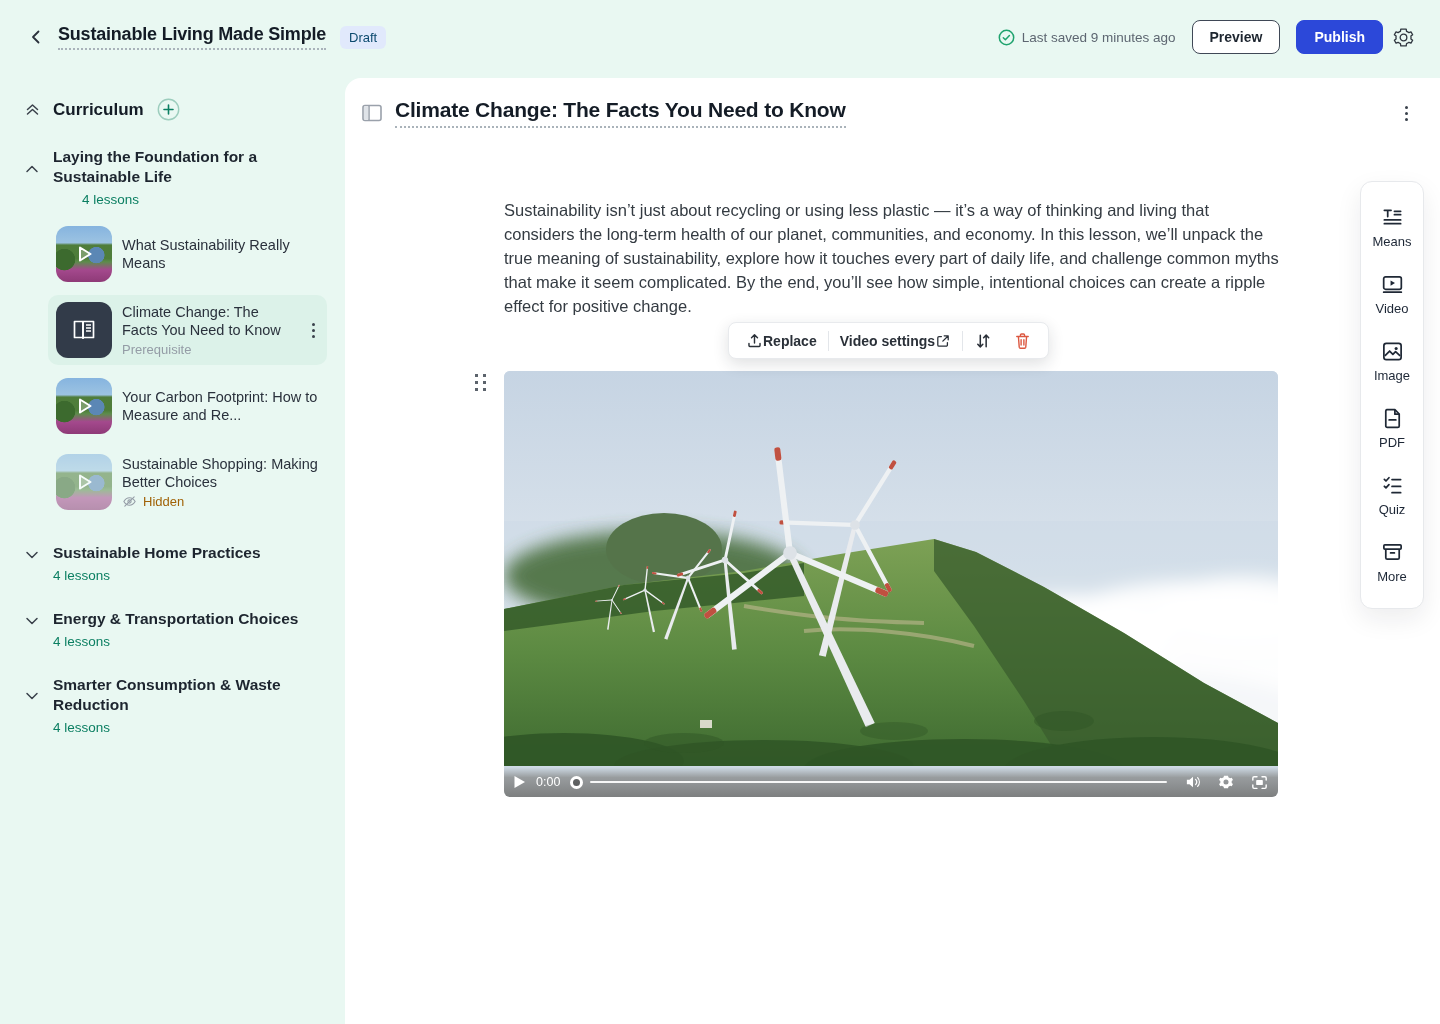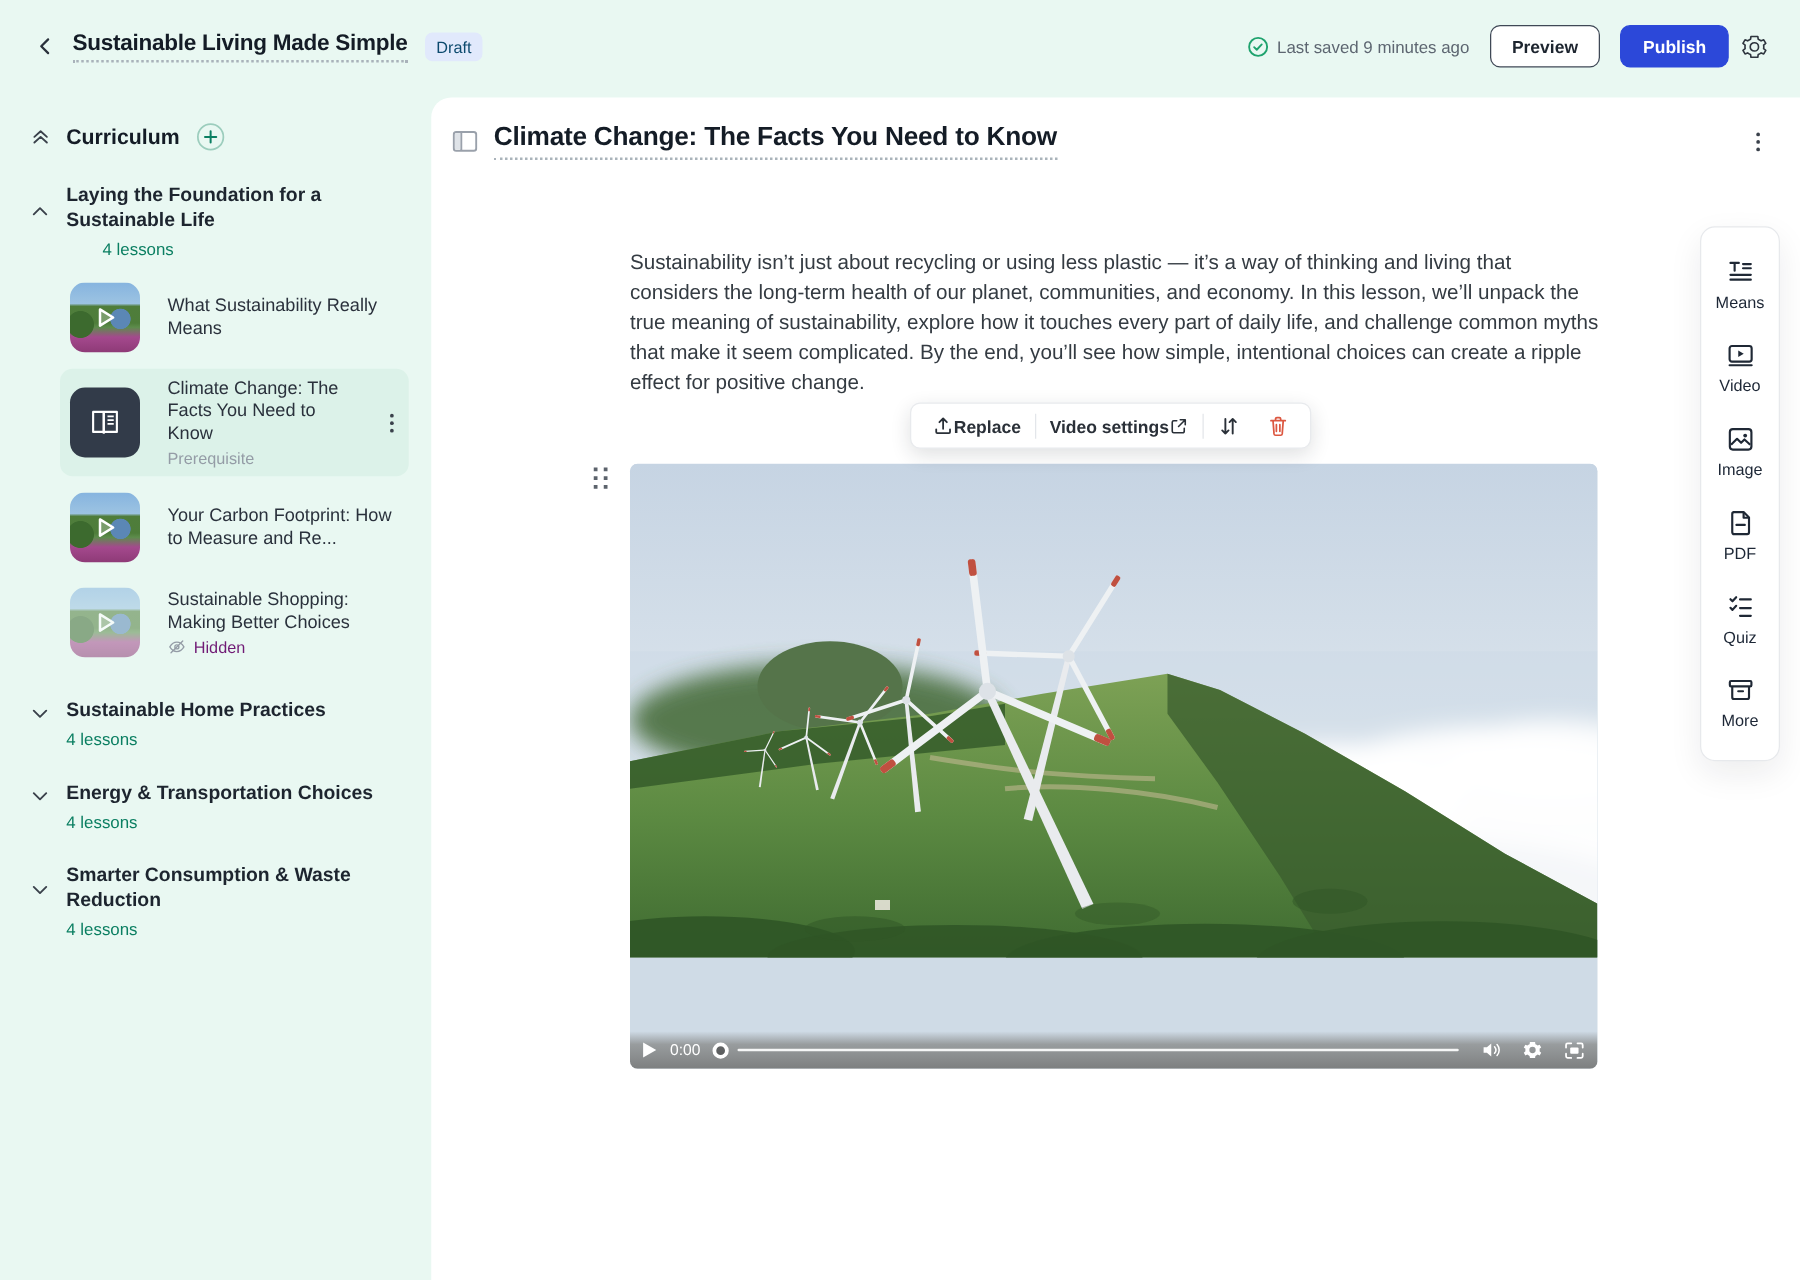--- a/index.html
+++ b/index.html
@@ -30,54 +30,54 @@
   .curr-row { display:flex; align-items:center; padding:24px 24px 0 24px; gap:12px; }
   .curr-title { font-size:17px; font-weight:700; color:#141c26; }
   .plus-btn { margin-left:1px; cursor:pointer; display:flex; }
   .section { padding:26px 24px 0 24px; }
   .section-head { display:flex; gap:13px; cursor:pointer; }
   .section-head .chev { margin-top:4px; flex:0 0 16px; }
   .section-title { font-size:15.5px; font-weight:600; line-height:20px; color:#1d252f; }
   .lesson-count { font-size:13.5px; color:#0b7f62; margin-top:5px; }
   .sec1 .lesson-count { margin-left:29px; }
   .lessons { margin:12px 18px 0 48px; }
-  .lesson { display:flex; align-items:center; gap:22px; padding:7px 8px; border-radius:10px; margin-bottom:6px; cursor:pointer; }
+  .lesson { display:flex; align-items:center; gap:10px; padding:7px 8px; border-radius:10px; margin-bottom:6px; cursor:pointer; }
   .lesson.selected { background:#dcf2e9; }
   .thumb { width:56px; height:56px; border-radius:12px; flex:0 0 56px; position:relative; overflow:hidden;
     background:
       radial-gradient(circle at 72% 52%, #5b87b5 0 16%, rgba(0,0,0,0) 17%),
       radial-gradient(circle at 15% 60%, #3c6a2e 0 18%, rgba(0,0,0,0) 19%),
       linear-gradient(180deg,#86b4df 0%,#9cc3e2 30%,#4f7d3b 34%,#4e7d3a 58%,#5d8c4c 64%,#a4498d 78%,#8e3a77 100%);
   }
   .thumb.dim { opacity:.55; }
   .play-ov { position:absolute; inset:0; display:flex; align-items:center; justify-content:center; }
   .lesson-icon { width:56px; height:56px; border-radius:12px; flex:0 0 56px; background:#323b49; display:flex; align-items:center; justify-content:center; }
   .lesson-body { flex:1; min-width:0; }
   .lesson-title { font-size:14.5px; line-height:18px; color:#2a313c; }
   .lesson-sub { font-size:13px; color:#949ca6; margin-top:3px; }
-  .hidden-row { display:flex; align-items:center; gap:6px; font-size:13px; color:#701a75; margin-top:3px; }
+  .hidden-row { display:flex; align-items:center; gap:6px; font-size:13px; color:#a16207; margin-top:3px; }
   .kebab { display:flex; flex-direction:column; gap:3px; padding:4px; cursor:pointer; }
   .kebab i { width:3px; height:3px; border-radius:50%; background:#3a414b; }
 
   
   .card { position:absolute; left:345px; top:78px; right:0; bottom:0; background:#fff; border-top-left-radius:16px; }
   .card-head { display:flex; align-items:center; padding:20px 28px 0 17px; gap:13px; }
   .lesson-page-title { font-size:21px; font-weight:700; letter-spacing:-.2px; color:#141c26; border-bottom:2px dotted #aab3ba; padding-bottom:4px; cursor:text; }
   .card-kebab { margin-left:auto; }
   .paragraph { position:absolute; left:159px; top:120px; width:776px; font-size:16.5px; line-height:24px; color:#343b42; }
 
   .floating-toolbar { position:absolute; left:383px; top:244px; height:37px; background:#fff; border:1px solid #e8eaed; border-radius:8px; box-shadow:0 5px 16px rgba(25,35,45,.14); display:inline-flex; align-items:center; padding:0 6px; z-index:5; }
   .tb-item { display:flex; align-items:center; gap:0; padding:0 11px; font-size:14px; font-weight:600; color:#2a3038; cursor:pointer; height:100%; }
   .tb-div { width:1px; height:20px; background:#e3e6ea; }
   .tb-icon-btn { padding:0 11px; display:flex; align-items:center; cursor:pointer; height:100%; }
 
   .drag-handle { position:absolute; left:130px; top:296px; display:grid; grid-template-columns:repeat(2,4px); gap:4px; cursor:grab; }
   .drag-handle i { width:3px; height:3px; background:#5c636c; }
 
-  .video-block { position:absolute; left:159px; top:293px; width:774px; height:484px; border-radius:6px; overflow:hidden; background:#cfdbe6;text-align:center; }
+  .video-block { position:absolute; left:159px; top:293px; width:774px; height:426px; border-radius:6px; overflow:hidden; background:#cfdbe6;text-align:center; }
   .vcontrols { position:absolute; left:0; right:0; bottom:0; height:30px; display:flex; align-items:center; padding:0 10px 0 9px; background:linear-gradient(180deg, rgba(70,62,50,0) 0%, rgba(70,62,50,.40) 35%, rgba(58,52,44,.55) 100%); }
   .vc-play { display:flex; cursor:pointer; }
   .vc-time { color:#fff; font-size:12.5px; margin:0 10px 0 10px; }
   .vc-dot { width:13px; height:13px; border:3px solid #fff; border-radius:50%; background:rgba(0,0,0,.35); cursor:pointer; flex:0 0 13px; }
   .vc-track { flex:1; height:2px; background:rgba(255,255,255,.92); margin:0 18px 0 7px; border-radius:1px; cursor:pointer; }
   .vc-right { display:flex; align-items:center; gap:17px; }
   .vc-right > * { cursor:pointer; }
 
   
   .tool-panel { position:absolute; right:16px; top:181px; width:64px; background:#fff; border:1px solid #e7e9ec; border-radius:12px; box-shadow:0 10px 26px rgba(20,30,40,.08); padding:12px 0; display:flex; flex-direction:column; }

